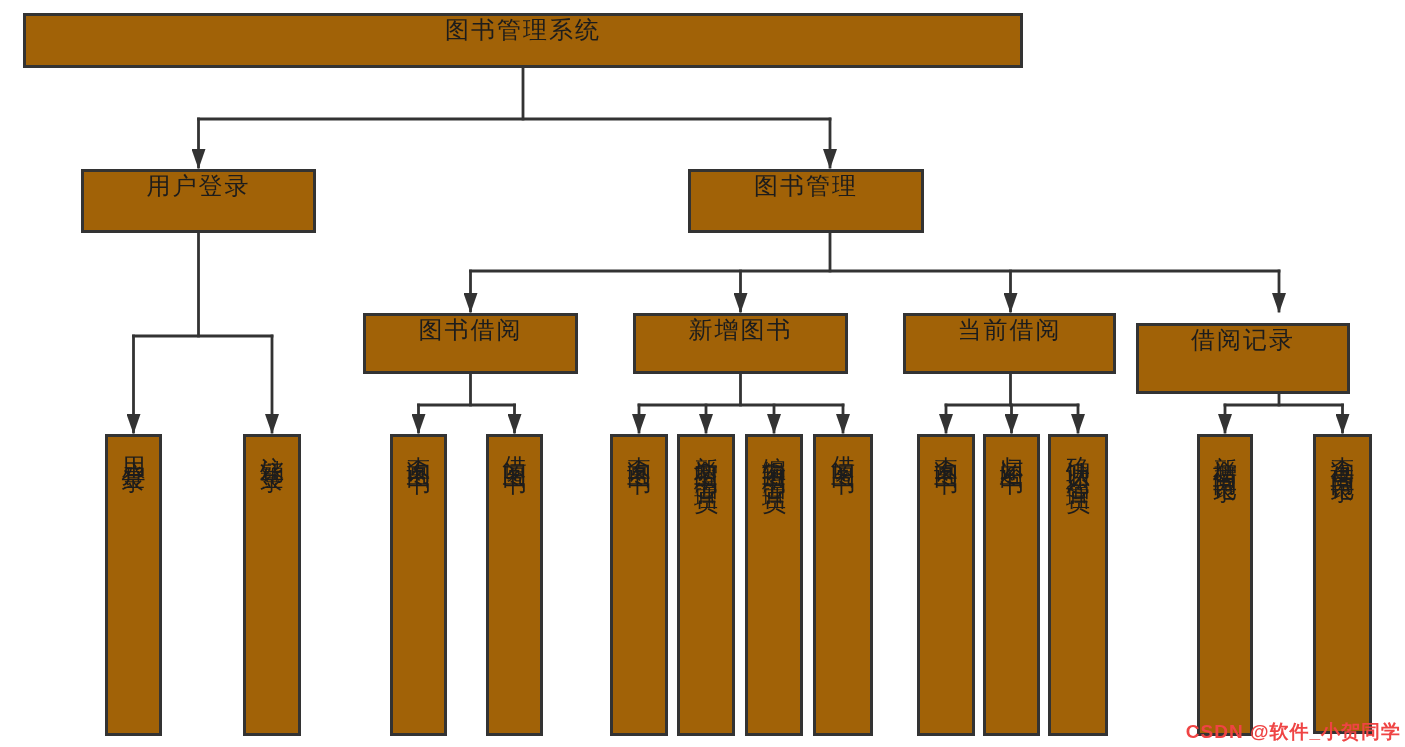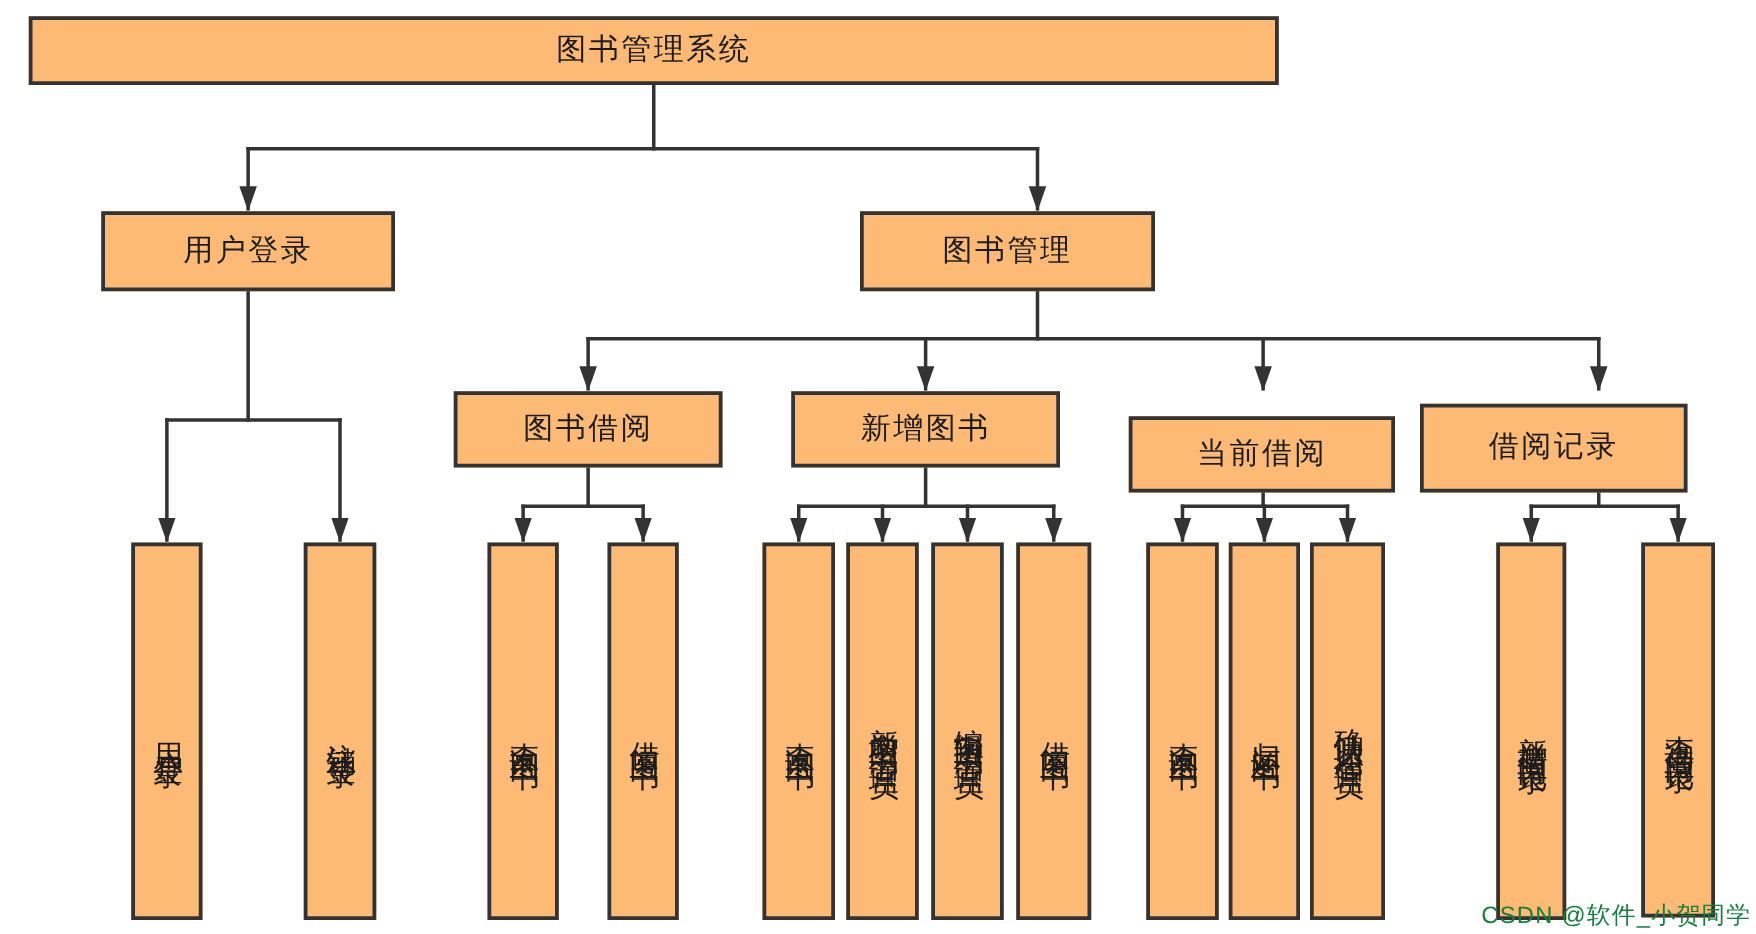--- a/index.html
+++ b/index.html
@@ -17,24 +17,23 @@
   }
   #connectors {
     position: absolute;
     left: 0; top: 0;
     width: 1405px;
     height: 747px;
   }
   .node {
     position: absolute;
     box-sizing: border-box;
-    background: #fdba74;
+    background: #a16207;
     border: 3px solid #333333;
     display: flex;
-    align-items: center;
     justify-content: center;
   }
   .node .label {
     color: #1c1c1c;
     font-size: 24px;
     letter-spacing: 2px;
     white-space: nowrap;
     line-height: 1.2;
   }
   .node.v .label {
@@ -111,21 +110,21 @@
       </div>
       <div class="node" style="left: 688px; top: 169px; width: 236px; height: 64px;">
         <span class="label">图书管理</span>
       </div>
       <div class="node" style="left: 363px; top: 313px; width: 215px; height: 61px;">
         <span class="label">图书借阅</span>
       </div>
       <div class="node" style="left: 633px; top: 313px; width: 215px; height: 61px;">
         <span class="label">新增图书</span>
       </div>
-      <div class="node" style="left: 903px; top: 313px; width: 213px; height: 61px; margin-top: 20px;">
+      <div class="node" style="left: 903px; top: 313px; width: 213px; height: 61px;">
         <span class="label">当前借阅</span>
       </div>
       <div class="node" style="left: 1136px; top: 313px; width: 214px; height: 71px; margin-top: 10px;">
         <span class="label">借阅记录</span>
       </div>
       <div class="node v" style="left: 105px; top: 434px; width: 57px; height: 302px;">
         <span class="label">用户登录</span>
       </div>
       <div class="node v" style="left: 243px; top: 434px; width: 58px; height: 302px;">
         <span class="label">注销登录</span>
@@ -158,16 +157,16 @@
         <span class="label">确认归还（管理员）</span>
       </div>
       <div class="node v" style="left: 1197px; top: 434px; width: 56px; height: 302px;">
         <span class="label">新增借阅记录</span>
       </div>
       <div class="node v" style="left: 1313px; top: 434px; width: 59px; height: 300px;">
         <span class="label">查询借阅记录</span>
       </div>
     </div>
 
-  <div id="watermark" style="color: #15803d;">
+  <div id="watermark" style="color: #ef4444; font-weight: bold;">
     <span>CSDN @软件_小贺同学</span>
   </div>
 </div>
 
 </body></html>

